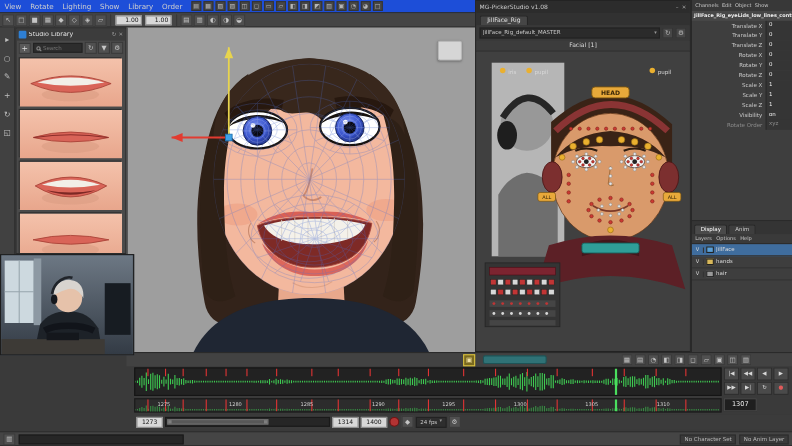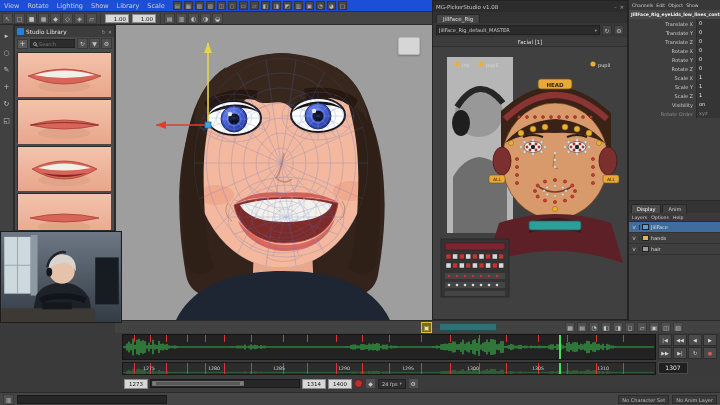--- a/index.html
+++ b/index.html
@@ -118,21 +118,21 @@
 
 <div id="app">
 
   <div id="menubar">
     <div id="viewport-menus">
         <div class="menu-item">View</div>
         <div class="menu-item">Rotate</div>
         <div class="menu-item">Lighting</div>
         <div class="menu-item">Show</div>
         <div class="menu-item">Library</div>
-        <div class="menu-item">Scale</div>
+        <div class="menu-item">Order</div>
       </div>
     <div id="menubar-icons">
         <div class="mini-icon">▤</div>
         <div class="mini-icon">▦</div>
         <div class="mini-icon">▧</div>
         <div class="mini-icon">▨</div>
         <div class="mini-icon">◫</div>
         <div class="mini-icon">◻</div>
         <div class="mini-icon">▭</div>
         <div class="mini-icon">▱</div>

